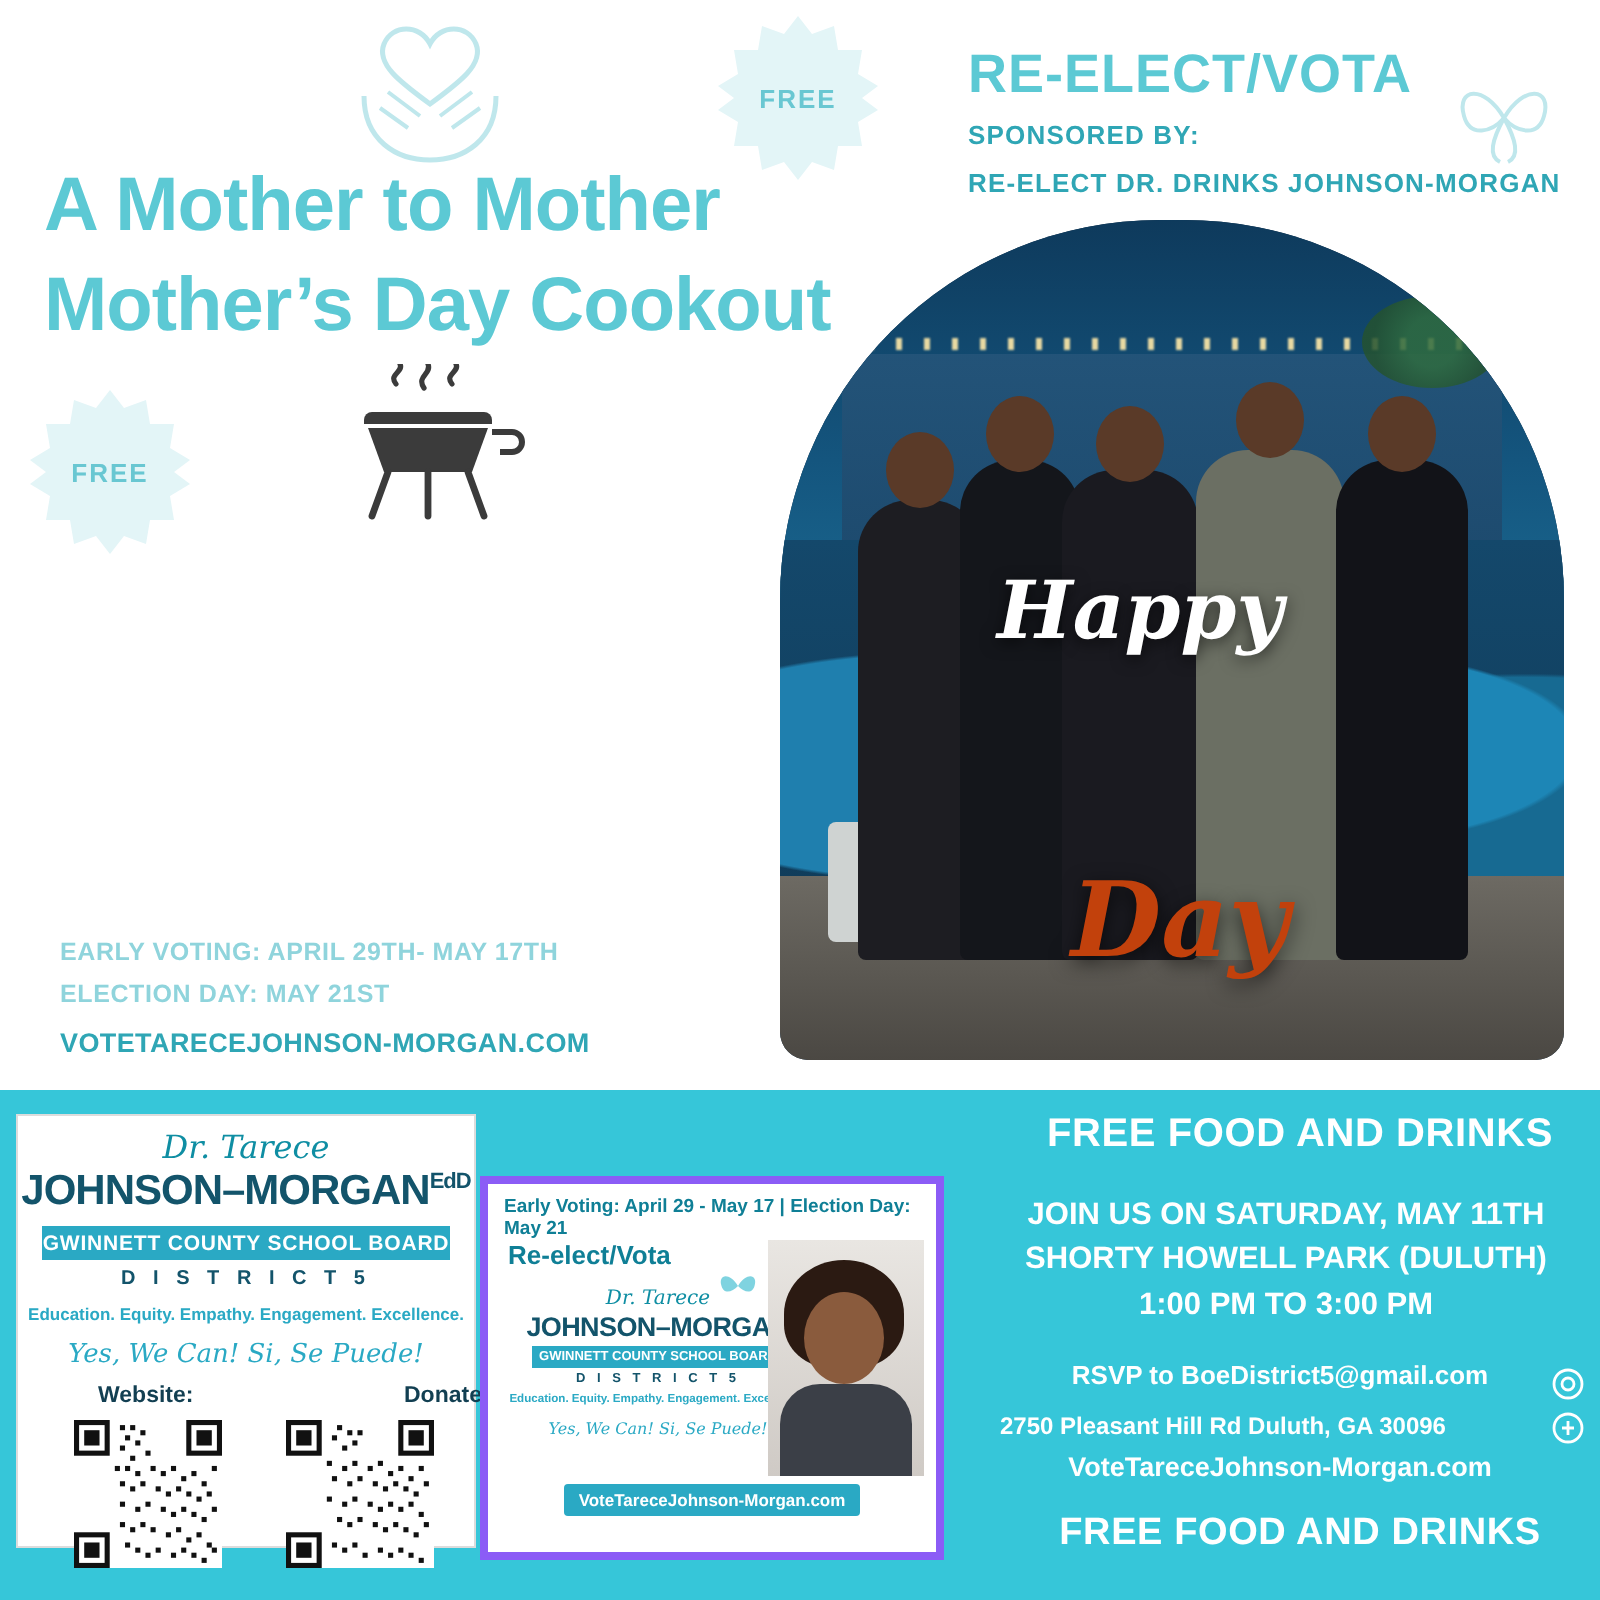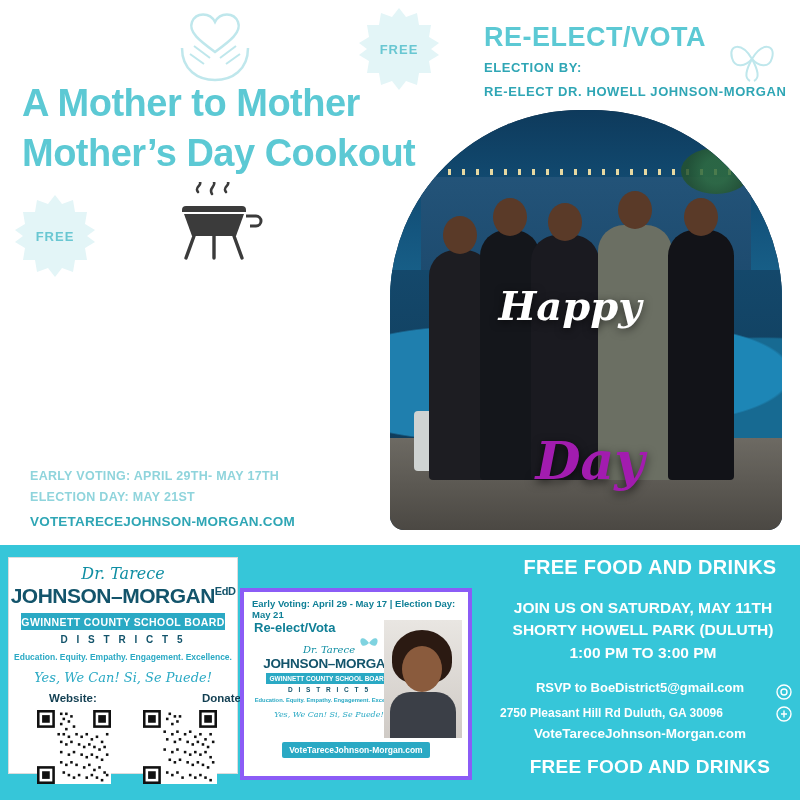--- a/index.html
+++ b/index.html
@@ -102,21 +102,21 @@
     text-shadow:0 2px 8px rgba(0,0,0,.6);
   }
   .mothers{
     position:absolute;left:420px;top:330px;width:320px;text-align:center;
     color:#ffffff;font-family:"DejaVu Serif",serif;
     font-size:66px;font-style:italic;font-weight:bold;
     text-shadow:0 3px 10px rgba(0,0,0,.65);
   }
   .dayword{
     position:absolute;left:470px;top:430px;width:240px;text-align:center;
-    color:#a21caf;font-family:"DejaVu Serif",serif;
+    color:#c2410c;font-family:"DejaVu Serif",serif;
     font-size:52px;font-style:italic;font-weight:bold;
     text-shadow:0 3px 10px rgba(0,0,0,.65);
   }
 
   
   .bottom{position:absolute;left:0;top:545px;width:800px;height:255px;background:#36c6d9;}
 
   
   .card1{
     position:absolute;left:8px;top:557px;width:228px;height:215px;
@@ -242,22 +242,22 @@
 
 
     <div class="voting-dates">
       <div>EARLY VOTING: APRIL 29TH- MAY 17TH</div>
       <div>ELECTION DAY: MAY 21ST</div>
     </div>
 
     <div class="website-top">VOTETARECEJOHNSON-MORGAN.COM</div>
 
     <div class="reelect">RE-ELECT/VOTA</div>
-    <div class="sponsor-label">ELECTION BY:</div>
-    <div class="sponsor-name">RE-ELECT DR. HOWELL JOHNSON-MORGAN</div>
+    <div class="sponsor-label">SPONSORED BY:</div>
+    <div class="sponsor-name">RE-ELECT DR. DRINKS JOHNSON-MORGAN</div>
 
     <div class="photo">
       <div class="sky"></div>
       <div class="house"></div>
       <div class="lights"></div>
       <div class="wreath"></div>
       <div class="bushes"></div>
       <div class="ground"></div>
       <div class="planter"></div>
 

